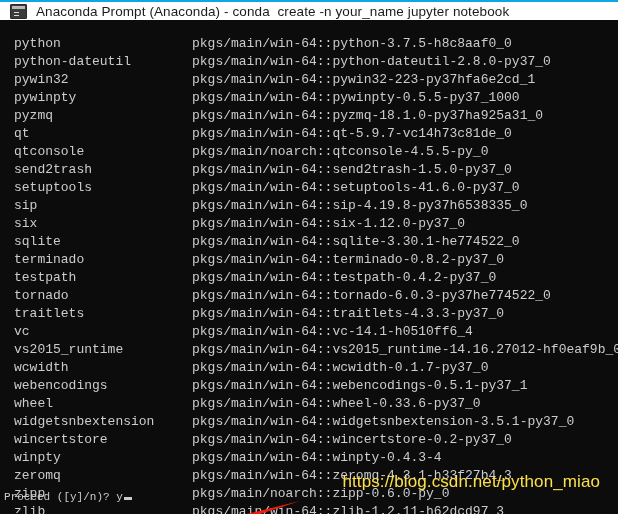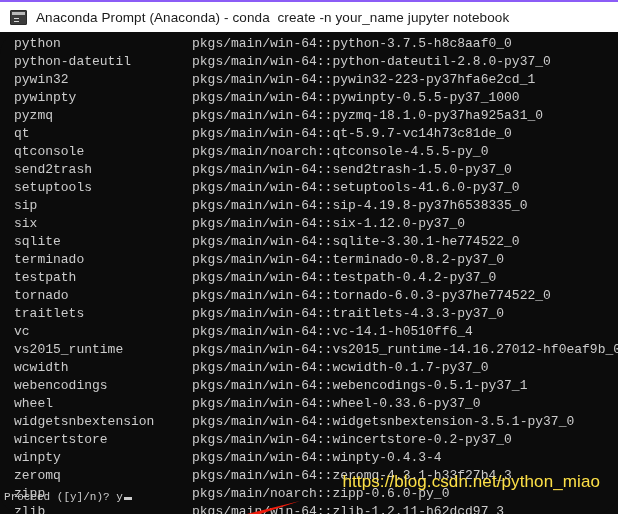--- a/index.html
+++ b/index.html
@@ -22,23 +22,23 @@
     box-sizing: border-box;
     overflow: hidden;
   }
 
   
   #titlebar {
     position: absolute;
     left: 0;
     top: 0;
     width: 618px;
-    height: 32px;
+    height: 20px;
     background: #ffffff;
-    border-top: 2px solid #8b5cf6;
+    border-top: 2px solid #0ea5e9;
     box-sizing: border-box;
     display: flex;
     align-items: center;
     padding-left: 10px;
   }
   #app-icon {
     width: 17px;
     height: 15px;
     flex: 0 0 auto;
     background: #3b3b3b;

